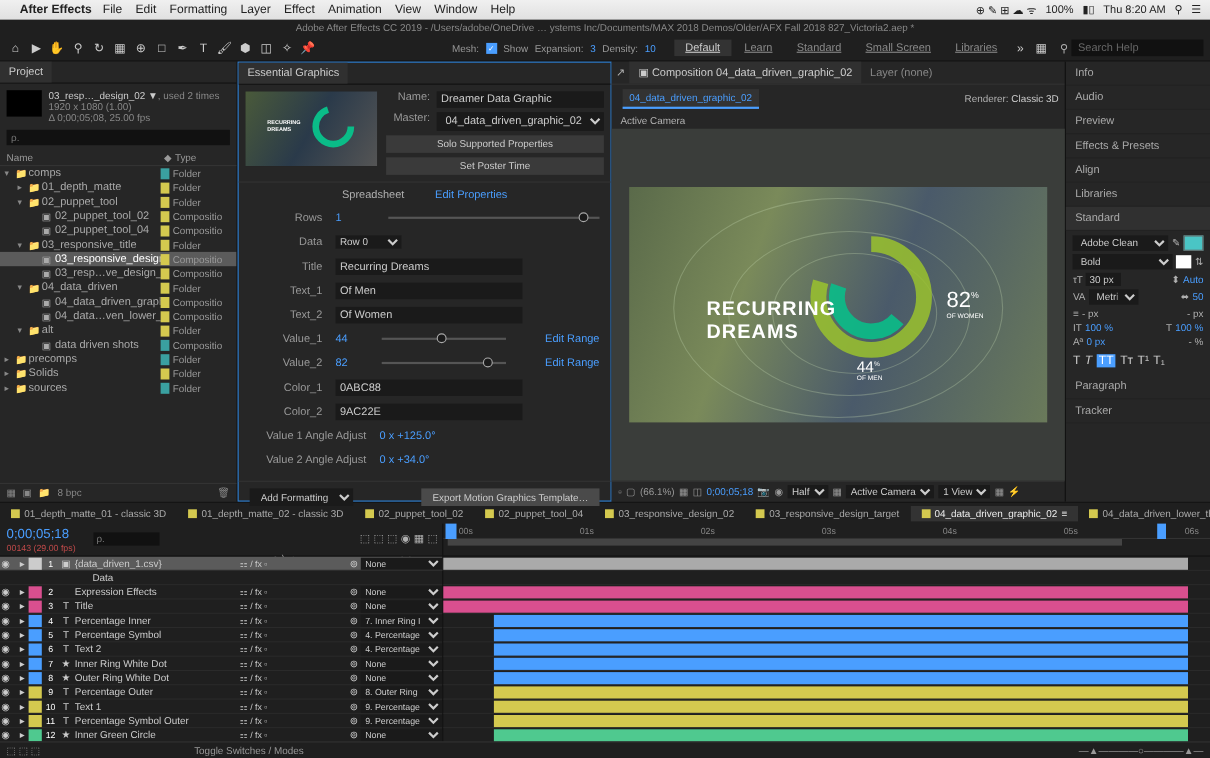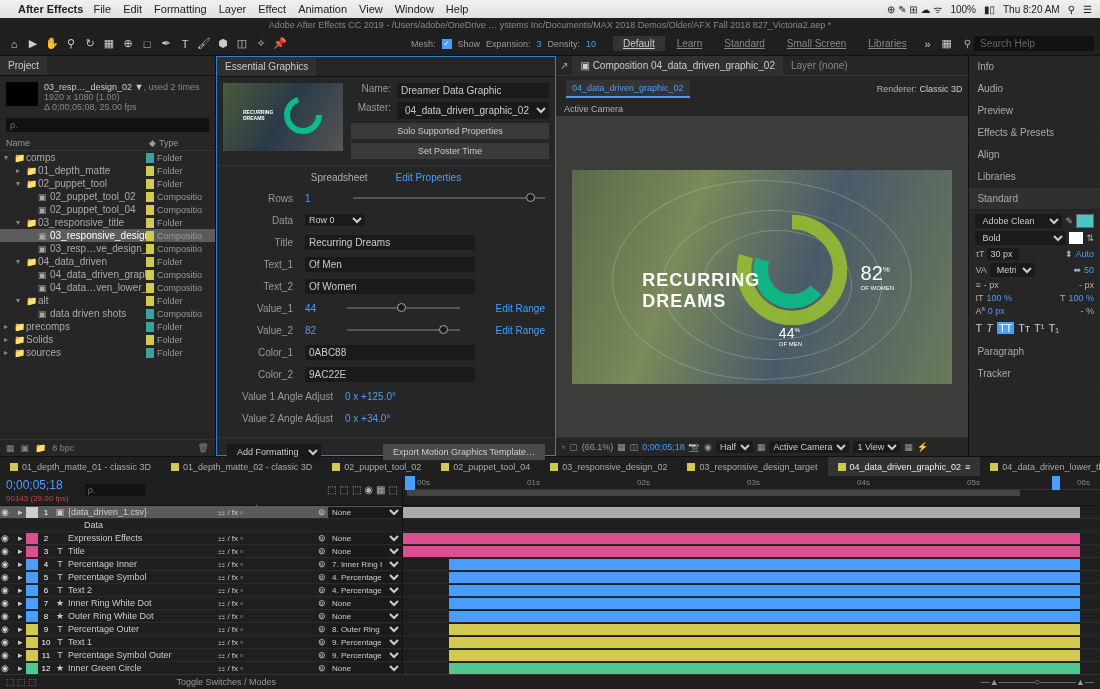--- a/index.html
+++ b/index.html
@@ -78,21 +78,21 @@
 .pct-small { position: absolute; right: 150px; top: 155px; color: #fff; font-size: 14px;}
 .pct-small .sub { font-size: 6px; display: block;}
 .comp-footer { display: flex; align-items: center; gap: 4px; padding: 3px 6px; font-size: 9px; color: #999; border-top: 1px solid #333;}
 .right-panels { width: 134px; background: #262626; border-left: 1px solid #111; display: flex; flex-direction: column;}
 .rp-item { padding: 5px 8px; font-size: 10px; color: #aaa; border-bottom: 1px solid #222;}
 .char-panel { padding: 4px 6px; font-size: 9px; }
 .char-row { display: flex; align-items: center; gap: 3px; margin-bottom: 3px;}
 .char-row select, .char-row input { background: #1a1a1a; border: none; color: #ccc; font-size: 9px; padding: 1px 3px;}
 .color-swatch { width: 18px; height: 14px; background: #4ac5c5; border: 1px solid #666;}
 .tt-row { display: flex; gap: 4px; font-size: 11px; color: #ccc; padding: 3px 0;}
-.comp-tabs-row { display: flex; background: #1f1f1f; height: 20px; overflow: hidden; border-top: 1px solid #111;}
+.comp-tabs-row { display: flex; background: #1f1f1f; height: 20px; align-items: center; overflow: hidden; border-top: 1px solid #111;}
 .ct-tab { display: flex; align-items: center; padding: 2px 10px; font-size: 9px; color: #aaa; gap: 4px; white-space: nowrap;}
 .ct-tab.active { background: #333; color: #eee; }
 .ct-color { width: 8px; height: 8px; }
 .timeline { background: #1f1f1f; height: 213px; display: flex; flex-direction: column;}
 .tl-header { display: flex; height: 30px; border-bottom: 1px solid #111;}
 .tl-left { width: 403px; display: flex; flex-direction: column; border-right: 1px solid #111;}
 .tl-time { color: #4a9eff; font-size: 12px; padding: 2px 6px;}
 .tl-time2 { color: #c14a4a; font-size: 8px; padding: 0 6px;}
 .tl-icons { display: flex; gap: 1px; padding: 2px 4px;}
 .tl-cols { display: flex; font-size: 9px; color: #999; padding: 2px 4px; gap: 4px;}

